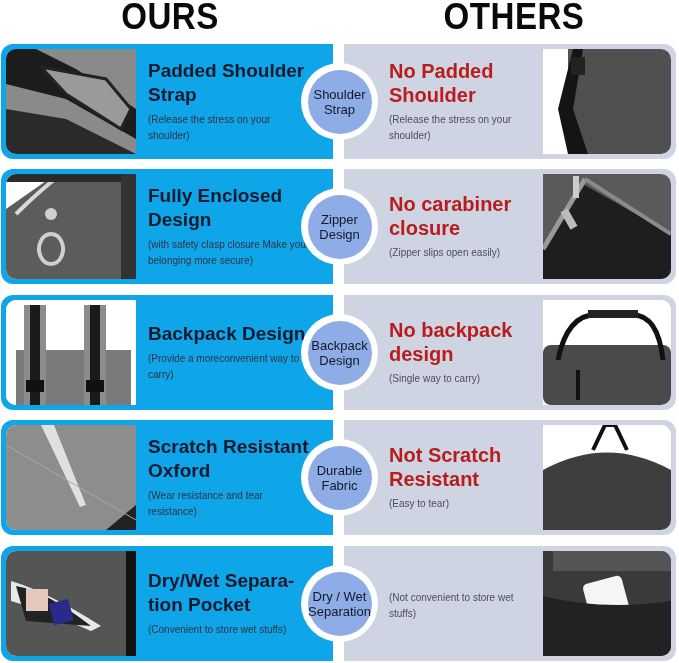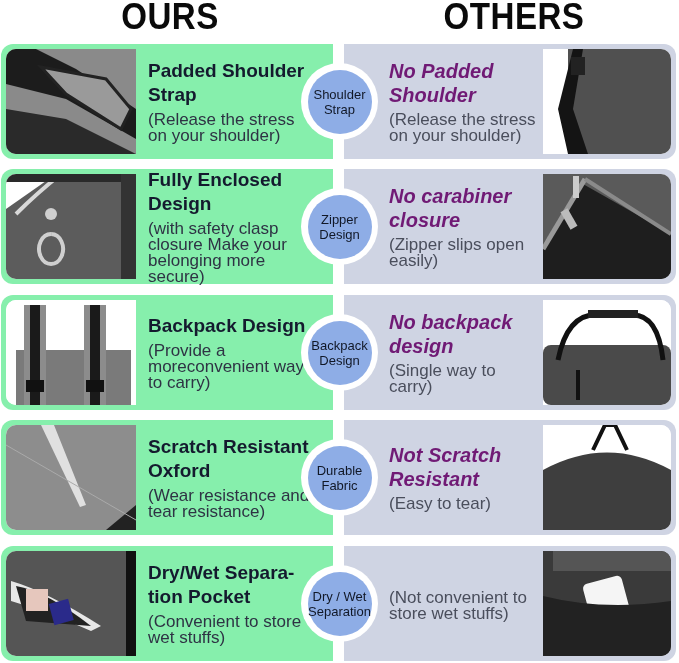--- a/index.html
+++ b/index.html
@@ -3,34 +3,34 @@
 <meta charset="utf-8">
 <style>
   * { box-sizing: border-box; margin: 0; padding: 0; }
   body { width: 679px; height: 663px; background: #ffffff; font-family: "Liberation Sans", sans-serif; position: relative; overflow: hidden; }
   .hdr { position: absolute; top: 0; height: 40px; font-weight: bold; font-size: 36px; color: #0a0a0a; text-align: center; line-height: 34px; letter-spacing: 0.5px; transform: scaleX(0.92); }
   .hdr.ours { left: 70px; width: 200px; }
   .hdr.others { left: 414px; width: 200px; }
 
   .row { position: absolute; left: 0; width: 679px; height: 115px; }
   .panel { position: absolute; top: 0; height: 115px; }
-  .panel.left { left: 1px; width: 332px; background: #86efac; border-radius: 12px 0 0 12px; padding-left: 12px; }
+  .panel.left { left: 1px; width: 332px; background: #0ea5e9; border-radius: 12px 0 0 12px; padding-left: 12px; }
   .panel.right { left: 344px; width: 332px; background: #cfd4e3; border-radius: 0 12px 12px 0; }
 
   .photo { position: absolute; top: 5px; height: 105px; overflow: hidden; background: #ffffff; }
   .panel.left .photo { left: 5px; width: 130px; border-radius: 10px 0 0 10px; }
   .panel.right .photo { left: 199px; width: 128px; border-radius: 0 10px 10px 0; }
   .photo svg { width: 100%; height: 100%; display: block; }
 
   .text { position: absolute; top: 0; bottom: 0; display: flex; flex-direction: column; justify-content: center; }
   .panel.left .text { left: 147px; width: 165px; }
   .panel.right .text { left: 45px; width: 150px; }
   .title { font-weight: bold; font-size: 19px; line-height: 24px; color: #141a2e; }
-  .panel.right .title { font-size: 20px; color: #701a75; font-style: italic; }
-  .sub { margin-top: 5px; font-size: 17px; line-height: 16px; color: #2e3344; }
+  .panel.right .title { font-size: 20px; color: #b91c1c; }
+  .sub { margin-top: 5px; font-size: 10px; line-height: 16px; color: #2e3344; }
   .panel.right .sub { color: #4a4e5c; }
 
   .badge { position: absolute; left: 301px; top: 19px; width: 77px; height: 77px; border-radius: 50%; background: #ffffff; display: flex; align-items: center; justify-content: center; z-index: 3; }
   .badge-inner { width: 64px; height: 64px; border-radius: 50%; background: #8eade6; display: flex; align-items: center; justify-content: center; text-align: center; font-size: 13px; line-height: 15px; color: #111827; padding: 2px; }
 </style>
 </head>
 <body>
 
 <div class="hdr ours">OURS</div>
 <div class="hdr others">OTHERS</div>

